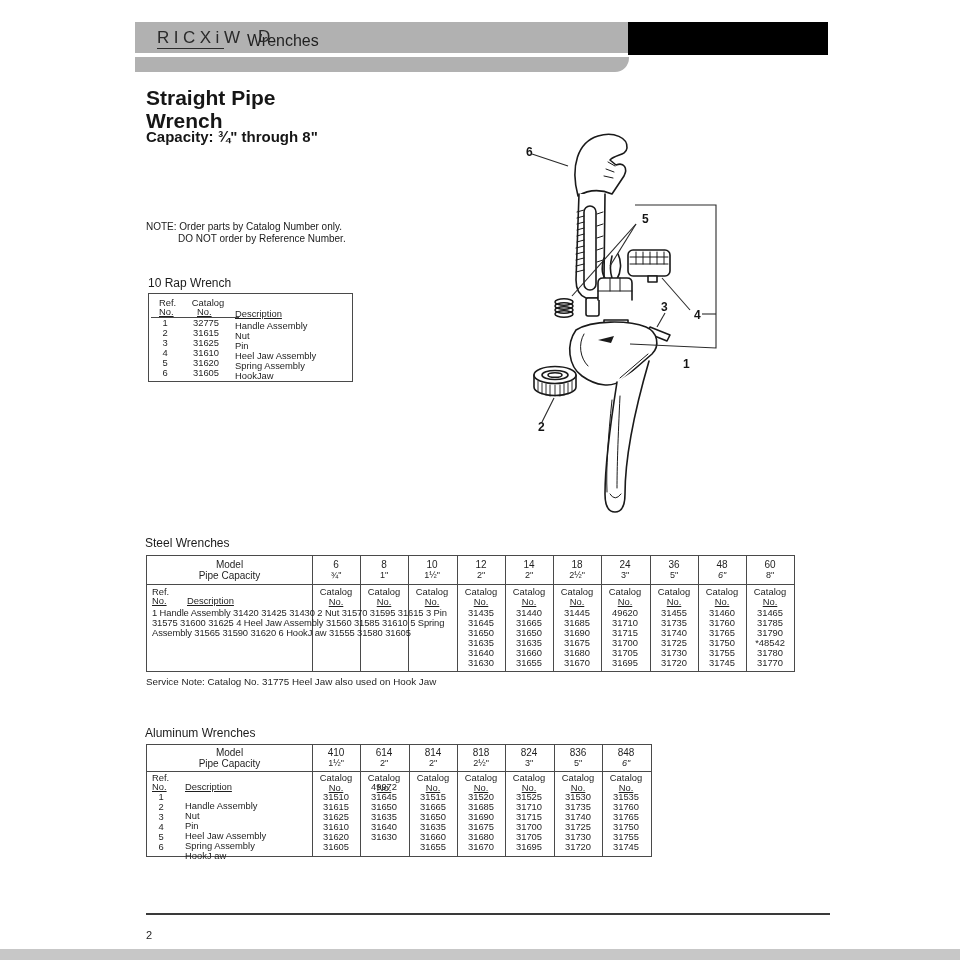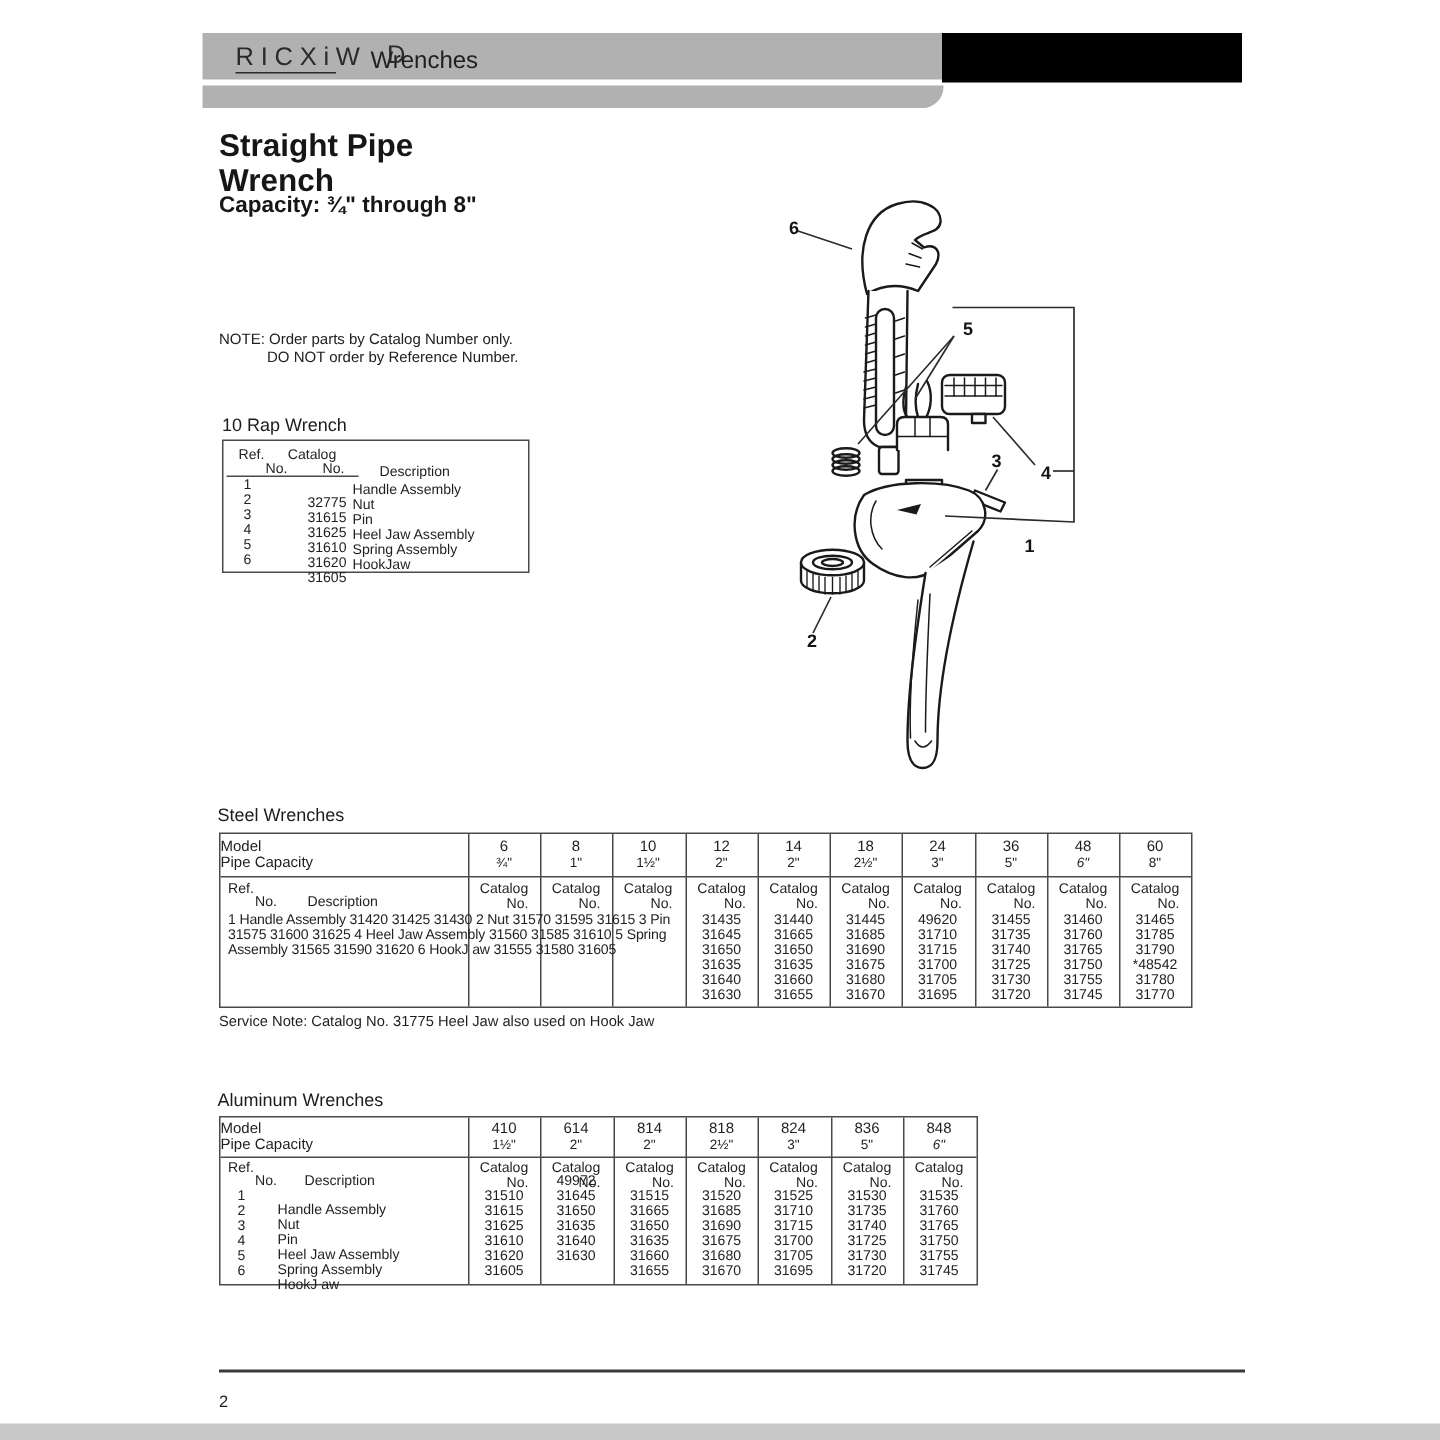--- a/index.html
+++ b/index.html
@@ -16,33 +16,33 @@
   .hdr-title{position:absolute;left:247px;top:32px;font-size:16px;color:#1f1f1f;}
   
   .title-line{position:absolute;left:146px;font-size:21px;font-weight:600;color:#161616;}
   .capacity{position:absolute;left:146px;top:128px;font-size:15px;font-weight:600;color:#161616;}
   .note{position:absolute;font-size:10px;color:#202020;}
   .sec-label{position:absolute;font-size:12px;color:#1c1c1c;}
   
   .tbl{position:absolute;border:1.2px solid #4a4a4a;}
   .vl{position:absolute;top:0;bottom:0;width:1px;background:#4a4a4a;}
   .hl{position:absolute;height:1px;background:#4a4a4a;}
-  .ul{margin-left:18px;}
+  .ul{text-decoration:underline;}
   .ch{position:absolute;top:3px;width:48px;text-align:center;font-size:10px;line-height:11px;}
   .ch .cap{font-size:9px;}
   .it{font-style:italic;}
   .cath{position:absolute;width:48px;text-align:center;font-size:9.4px;line-height:9.6px;}
   .vals{position:absolute;width:48px;text-align:center;font-size:9.4px;line-height:10px;}
-  .modelhead{position:absolute;left:0;width:165px;text-align:left;font-size:10px;line-height:11px;}
+  .modelhead{position:absolute;left:0;width:165px;text-align:center;font-size:10px;line-height:11px;}
   .small{font-size:9.4px;line-height:9.6px;}
   .para{position:absolute;left:5px;font-size:9.4px;line-height:10px;white-space:nowrap;letter-spacing:-0.1px;}
   .stack{line-height:10px;font-size:9.4px;}
   
   .rap-refs{position:absolute;left:2px;top:24px;width:28px;text-align:center;}
-  .rap-cats{position:absolute;left:32px;top:36px;width:50px;text-align:right;}
+  .rap-cats{position:absolute;left:32px;top:24px;width:50px;text-align:center;}
   .rap-descs{position:absolute;left:86px;top:27px;}
   
   .foot-rule{position:absolute;left:146px;top:913px;width:684px;height:2px;background:#3a3a3a;}
   .foot-co{position:absolute;left:146px;top:919px;width:684px;text-align:center;font-size:12.5px;color:#1c1c1c;}
   .foot-pg{position:absolute;left:146px;top:929px;font-size:11px;}
   .foot-strip{position:absolute;left:0;top:949px;width:960px;height:11px;background:#c7c7c7;}
   svg text{font-family:"Liberation Sans",sans-serif;font-weight:bold;font-size:12px;fill:#141414;}
 </style>
 </head>
 <body>

